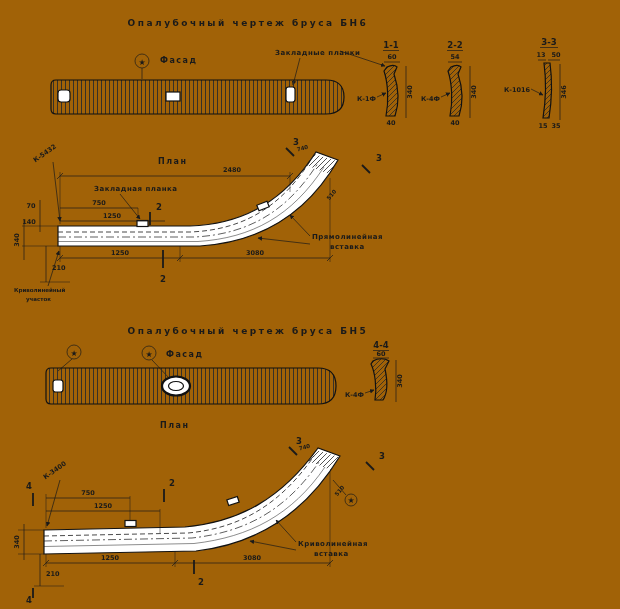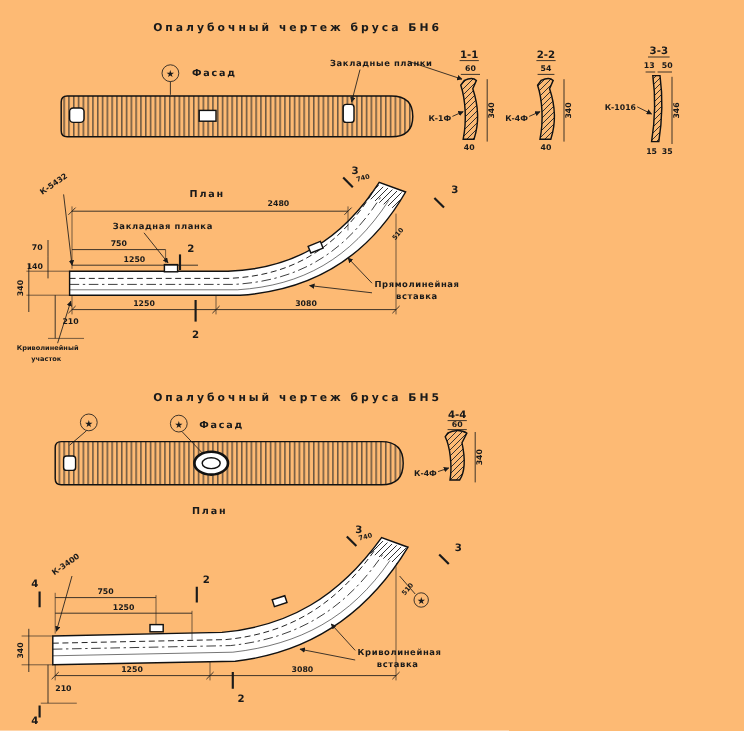--- a/index.html
+++ b/index.html
@@ -1,16 +1,16 @@
 <!DOCTYPE html>
 <html><head>
 <meta charset="utf-8">
 <style>
   html,body{margin:0;padding:0;background:#fff;}
-  #sheet{width:620px;height:609px;background:#fdba74;position:relative;overflow:hidden;}
+  #sheet{width:620px;height:609px;background:#a16207;position:relative;overflow:hidden;}
   svg text{fill:#1a1a1a;font-family:"DejaVu Sans",sans-serif;}
   .tt{font-size:9px;font-weight:bold;letter-spacing:2.5px;}
   .lb{font-size:8px;font-weight:bold;letter-spacing:1.5px;}
   .sm{font-size:7px;font-weight:bold;letter-spacing:.5px;}
   .dm{font-size:6.5px;font-weight:bold;}
   .tn{font-size:5.5px;font-weight:bold;}
   .mk{font-size:8.5px;font-weight:bold;}
   .star{font-size:8px;}
   .ln{stroke:#1a1a1a;stroke-width:.7;fill:none;}
   .xln{stroke:#1a1a1a;stroke-width:.5;fill:none;}

